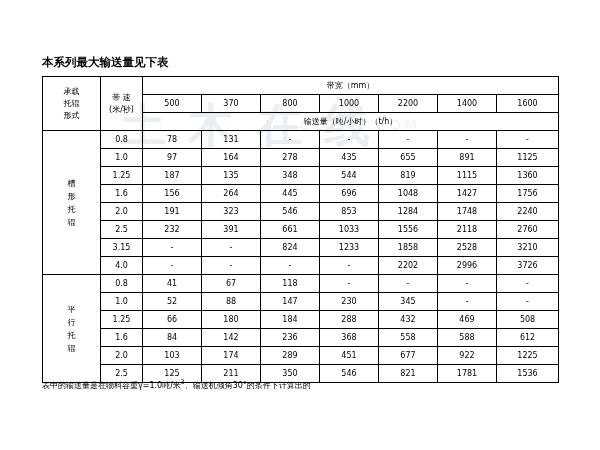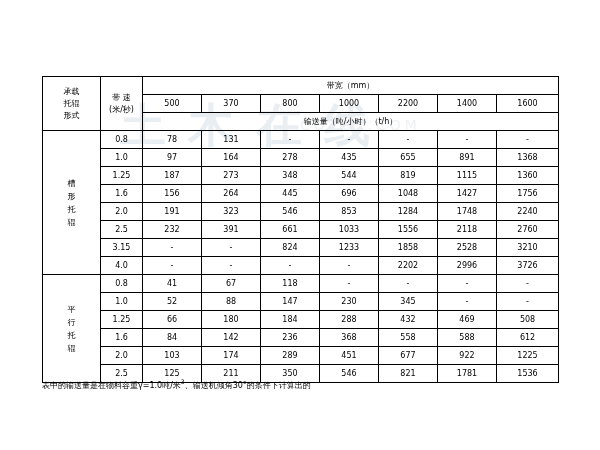--- a/index.html
+++ b/index.html
@@ -118,20 +118,21 @@
   .note sup { font-size: 6px; vertical-align: super; }
 </style>
 </head>
 <body>
 
 <div id="page">
 
   <div class="watermark-sub">CO165.COM</div>
   <div class="watermark">土木在线</div>
 
+  <div class="title">本系列最大输送量见下表</div>
 
   <div class="tbl-wrap">
     <table class="spec">
       <colgroup>
         <col style="width:58px">
         <col style="width:42px">
         <col style="width:59px">
         <col style="width:59px">
         <col style="width:59px">
         <col style="width:59px">
@@ -169,26 +170,26 @@
             <td>-</td>
           </tr>
           <tr>
             <td class="col-speed">1.0</td>
             <td>97</td>
             <td>164</td>
             <td>278</td>
             <td>435</td>
             <td>655</td>
             <td>891</td>
-            <td>1368</td>
+            <td>1125</td>
           </tr>
           <tr>
             <td class="col-speed">1.25</td>
             <td>187</td>
-            <td>273</td>
+            <td>135</td>
             <td>348</td>
             <td>544</td>
             <td>819</td>
             <td>1115</td>
             <td>1360</td>
           </tr>
           <tr>
             <td class="col-speed">1.6</td>
             <td>156</td>
             <td>264</td>

